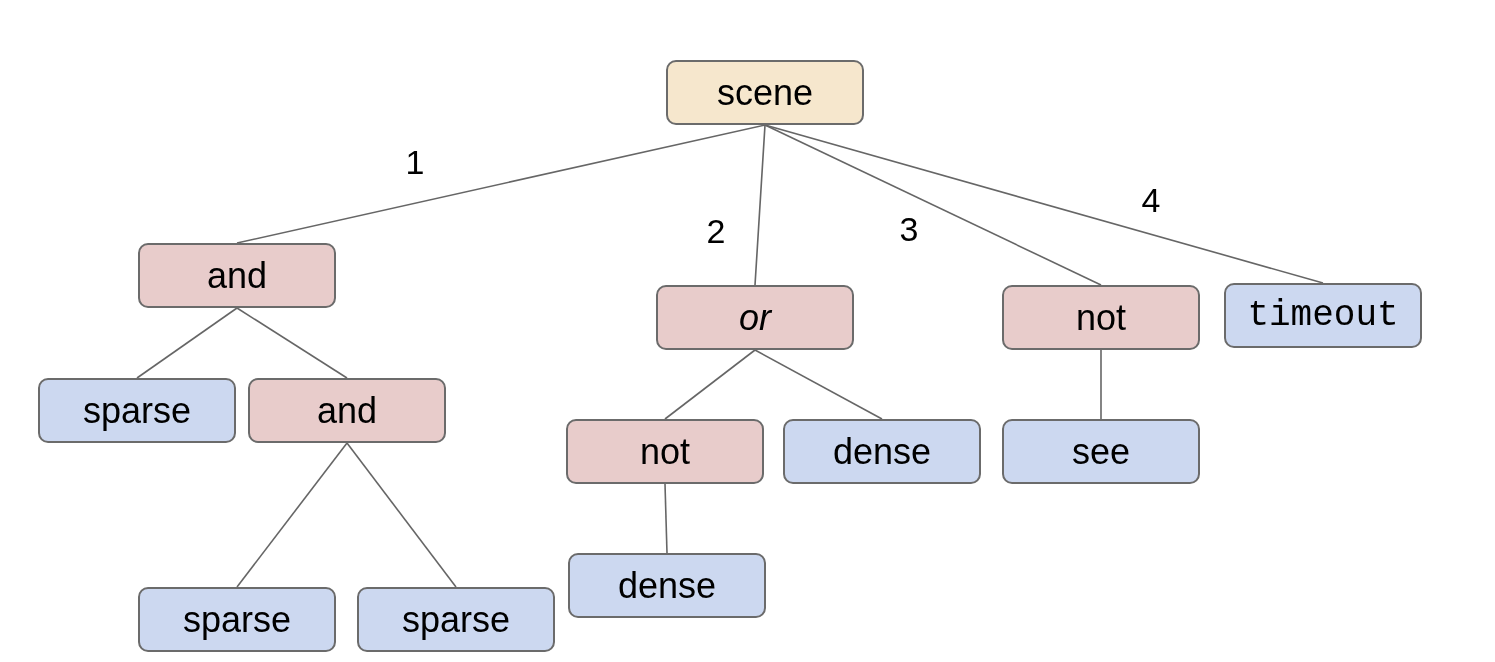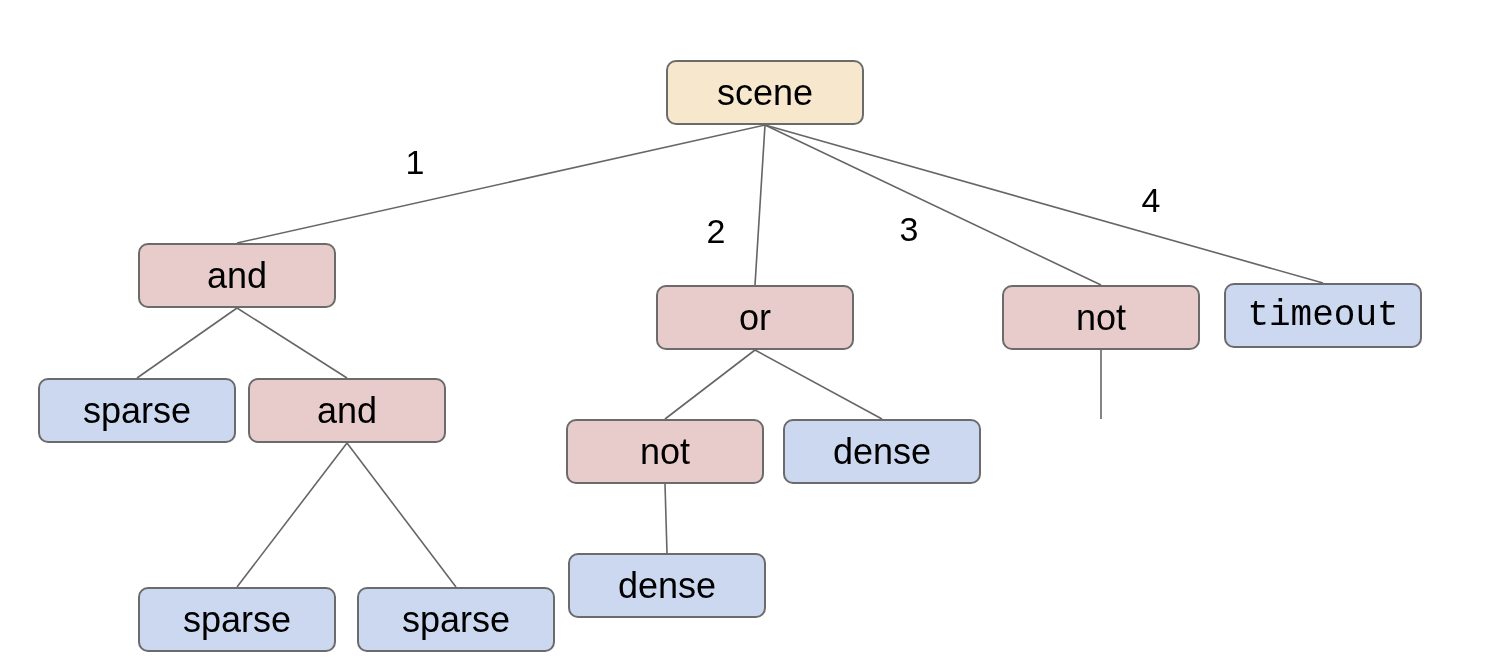--- a/index.html
+++ b/index.html
@@ -62,41 +62,44 @@
       <line x1="665" y1="468" x2="667" y2="537" stroke="#666666" stroke-width="1.6"></line>
       <line x1="1101" y1="334" x2="1101" y2="403" stroke="#666666" stroke-width="1.6"></line>
     </svg>
 
 <div class="node root" style="left: 666px; top: 44px; width: 198px; height: 65px; border-color: rgb(107, 107, 107); color: rgb(0, 0, 0); background: rgb(246, 231, 205);">
       <span>scene</span>
     </div>
     <div class="node operator" style="left: 138px; top: 227px; width: 198px; height: 65px; border-color: rgb(107, 107, 107); color: rgb(0, 0, 0); background: rgb(232, 204, 203);">
       <span>and</span>
     </div>
-    <div class="node operator" style="left: 656px; top: 269px; width: 198px; height: 65px; border-color: rgb(107, 107, 107); color: rgb(0, 0, 0); background: rgb(232, 204, 203);">
+    <div class="node operator" style="left: 656px; top: 269px; width: 198px; height: 65px; border-color: rgb(107, 107, 107); color: rgb(0, 0, 0); background: rgb(232, 204, 203); font-style: italic;">
       <span>or</span>
     </div>
     <div class="node operator" style="left: 1002px; top: 269px; width: 198px; height: 65px; border-color: rgb(107, 107, 107); color: rgb(0, 0, 0); background: rgb(232, 204, 203);">
       <span>not</span>
     </div>
     <div class="node leaf" style="left: 1224px; top: 267px; width: 198px; height: 65px; border-color: rgb(107, 107, 107); color: rgb(0, 0, 0); background: rgb(204, 216, 240); font-family: Liberation Mono, monospace;">
       <span>timeout</span>
     </div>
     <div class="node leaf" style="left: 38px; top: 362px; width: 198px; height: 65px; border-color: rgb(107, 107, 107); color: rgb(0, 0, 0); background: rgb(204, 216, 240);">
       <span>sparse</span>
     </div>
     <div class="node operator" style="left: 248px; top: 362px; width: 198px; height: 65px; border-color: rgb(107, 107, 107); color: rgb(0, 0, 0); background: rgb(232, 204, 203);">
       <span>and</span>
     </div>
     <div class="node operator" style="left: 566px; top: 403px; width: 198px; height: 65px; border-color: rgb(107, 107, 107); color: rgb(0, 0, 0); background: rgb(232, 204, 203);">
       <span>not</span>
     </div>
     <div class="node leaf" style="left: 783px; top: 403px; width: 198px; height: 65px; border-color: rgb(107, 107, 107); color: rgb(0, 0, 0); background: rgb(204, 216, 240);">
       <span>dense</span>
     </div>
+    <div class="node leaf" style="left: 1002px; top: 403px; width: 198px; height: 65px; border-color: rgb(107, 107, 107); color: rgb(0, 0, 0); background: rgb(204, 216, 240);">
+      <span>see</span>
+    </div>
     <div class="node leaf" style="left: 138px; top: 571px; width: 198px; height: 65px; border-color: rgb(107, 107, 107); color: rgb(0, 0, 0); background: rgb(204, 216, 240);">
       <span>sparse</span>
     </div>
     <div class="node leaf" style="left: 357px; top: 571px; width: 198px; height: 65px; border-color: rgb(107, 107, 107); color: rgb(0, 0, 0); background: rgb(204, 216, 240);">
       <span>sparse</span>
     </div>
     <div class="node leaf" style="left: 568px; top: 537px; width: 198px; height: 65px; border-color: rgb(107, 107, 107); color: rgb(0, 0, 0); background: rgb(204, 216, 240);">
       <span>dense</span>
     </div>
     <span class="edge-label" style="left: 415px; top: 146px; color: rgb(0, 0, 0);">1</span>

